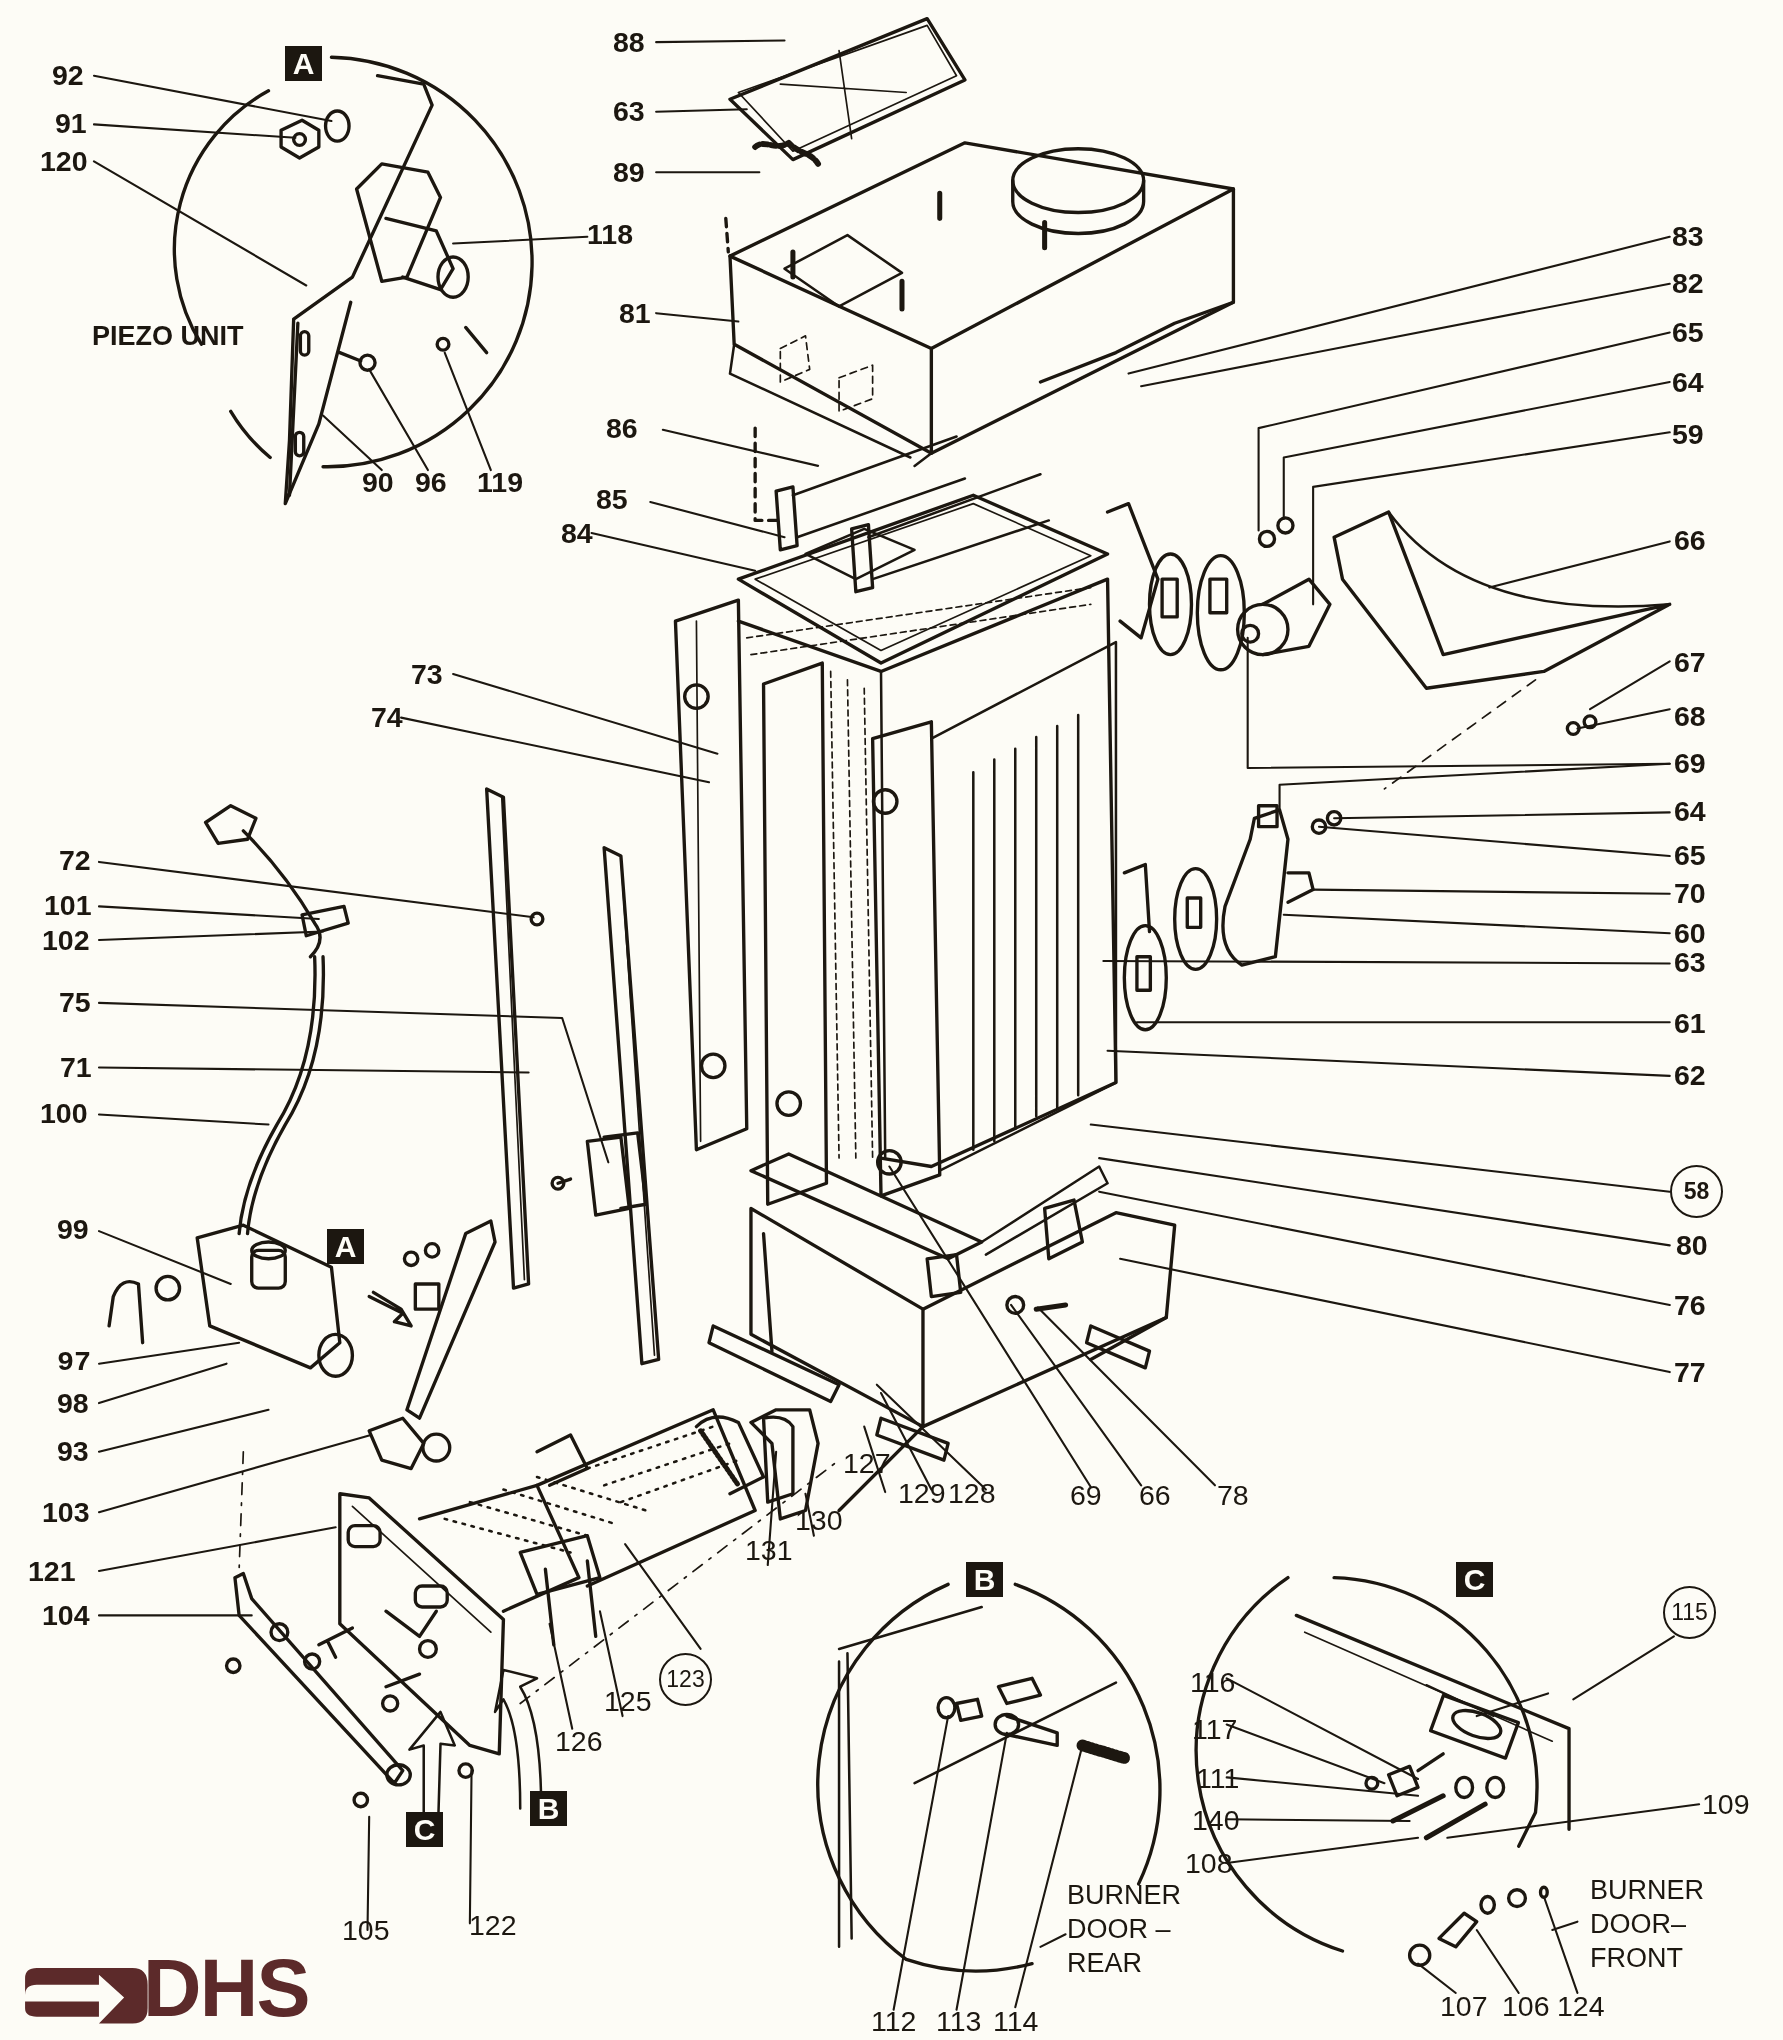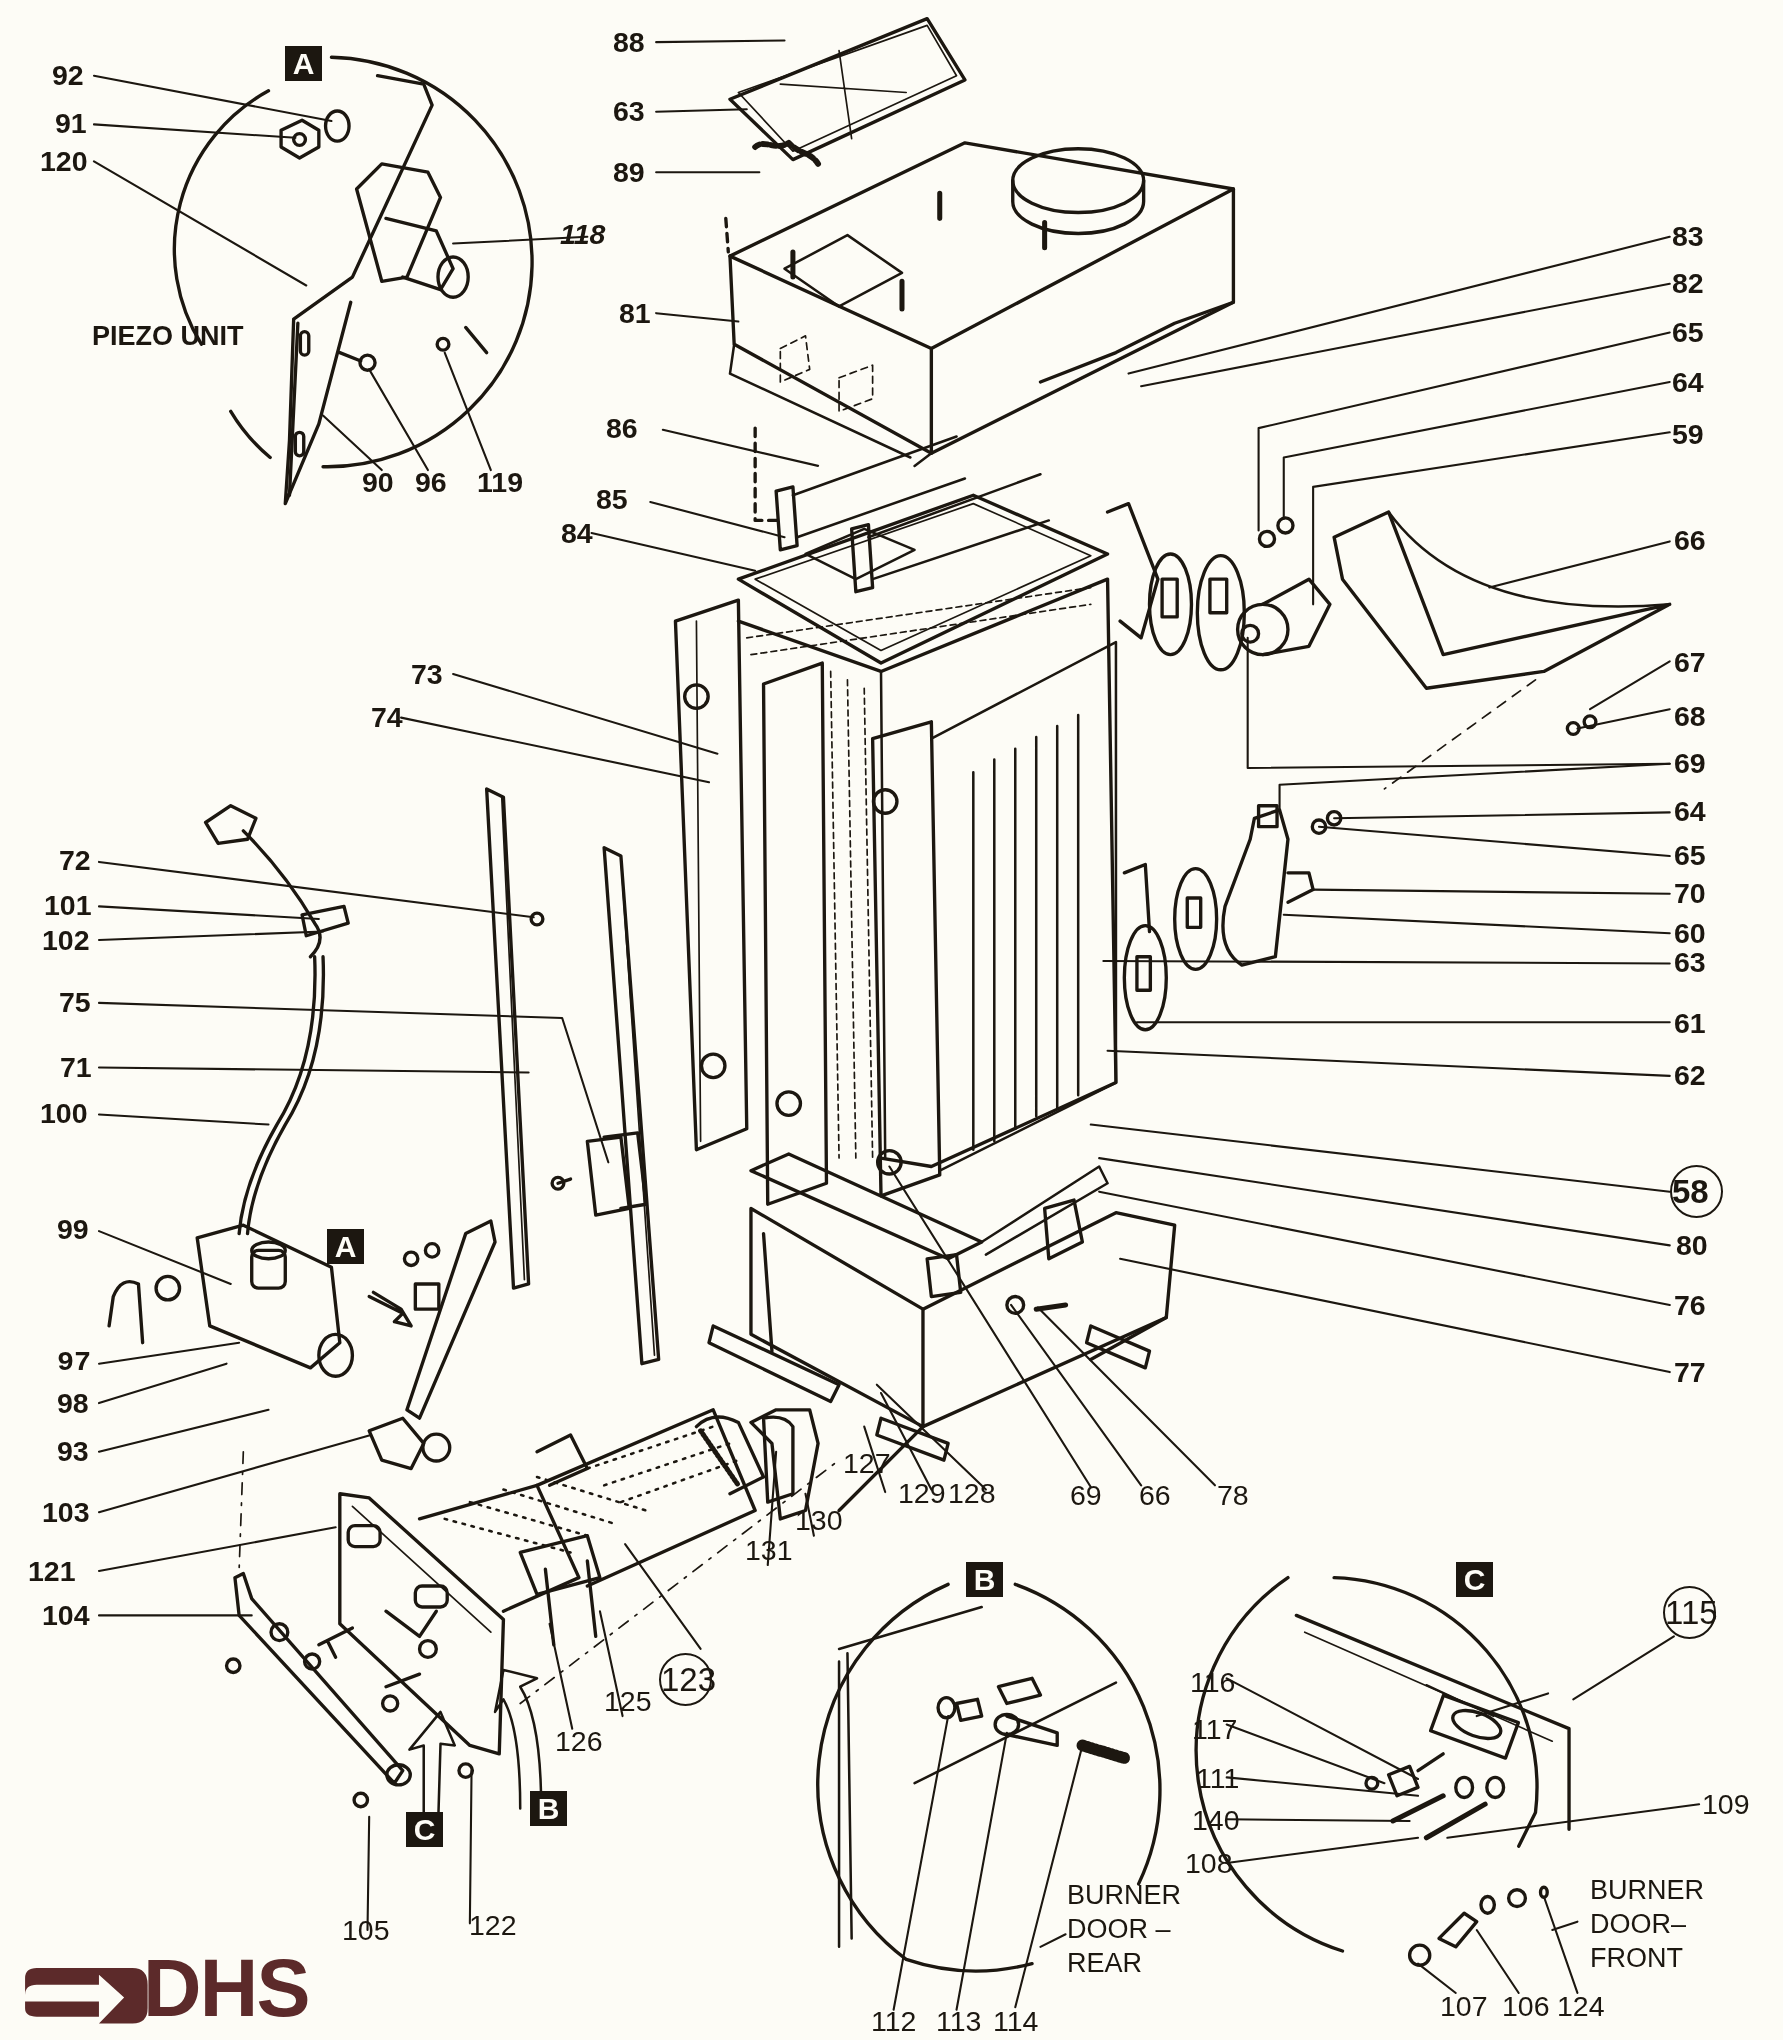--- a/index.html
+++ b/index.html
@@ -4,21 +4,21 @@
 <style>
   html, body { margin:0; padding:0; background:#fdfcf6; }
   body { width:1783px; height:2041px; position:relative; overflow:hidden;
          font-family:"Liberation Sans", sans-serif; color:#1c1710; }
   #stage { position:absolute; left:0; top:0; width:1783px; height:2041px; }
   svg#drawing { position:absolute; left:0; top:0; }
   .lbl { position:absolute; font-family:"Liberation Sans", sans-serif; font-weight:bold;
          font-size:28.5px; line-height:28.5px; color:#1c1710; white-space:nowrap; }
   .lbl.thin { font-weight:normal; }
   .lbl.circled { border:2.5px solid #1c1710; border-radius:50%; width:49px; height:49px;
-                 line-height:49px; font-size:33px; }
+                 line-height:49px; text-align:center; font-size:23px; }
   .detail-box { position:absolute; background:#1c1710; color:#fdfcf6; font-weight:bold;
                 font-size:30px; width:37px; height:35px; line-height:35px; text-align:center;
                 font-family:"Liberation Sans", sans-serif; }
   .caption { position:absolute; font-size:27px; line-height:34px; color:#1c1710; white-space:pre; }
   .logo { position:absolute; left:15px; top:1951px; width:319px; height:76px; }
   .logo-text { position:absolute; left:143px; top:1948px; font-size:81px; font-weight:bold;
                line-height:81px; color:#5c2a2a; letter-spacing:-1.7px; }
 </style>
 </head>
 <body>
@@ -370,21 +370,21 @@
 <div class="caption" style="left:1067px;top:1878px;">BURNER
 DOOR –
 REAR</div>
 <div class="caption" style="left:1590px;top:1873px;">BURNER
 DOOR–
 FRONT</div>
 
 <div class="lbl" style="left:52px;top:61px;">92</div>
 <div class="lbl" style="left:55px;top:109px;">91</div>
 <div class="lbl" style="left:40px;top:147px;">120</div>
-<div class="lbl" style="left:560px;top:220px;font-style:italic;">118</div>
+<div class="lbl" style="left:587px;top:220px;">118</div>
 <div class="lbl" style="left:362px;top:468px;">90</div>
 <div class="lbl" style="left:415px;top:468px;">96</div>
 <div class="lbl" style="left:477px;top:468px;">119</div>
 
 <div class="lbl" style="left:613px;top:28px;">88</div>
 <div class="lbl" style="left:613px;top:97px;">63</div>
 <div class="lbl" style="left:613px;top:158px;">89</div>
 <div class="lbl" style="left:619px;top:299px;">81</div>
 <div class="lbl" style="left:606px;top:414px;">86</div>
 <div class="lbl" style="left:596px;top:485px;">85</div>

